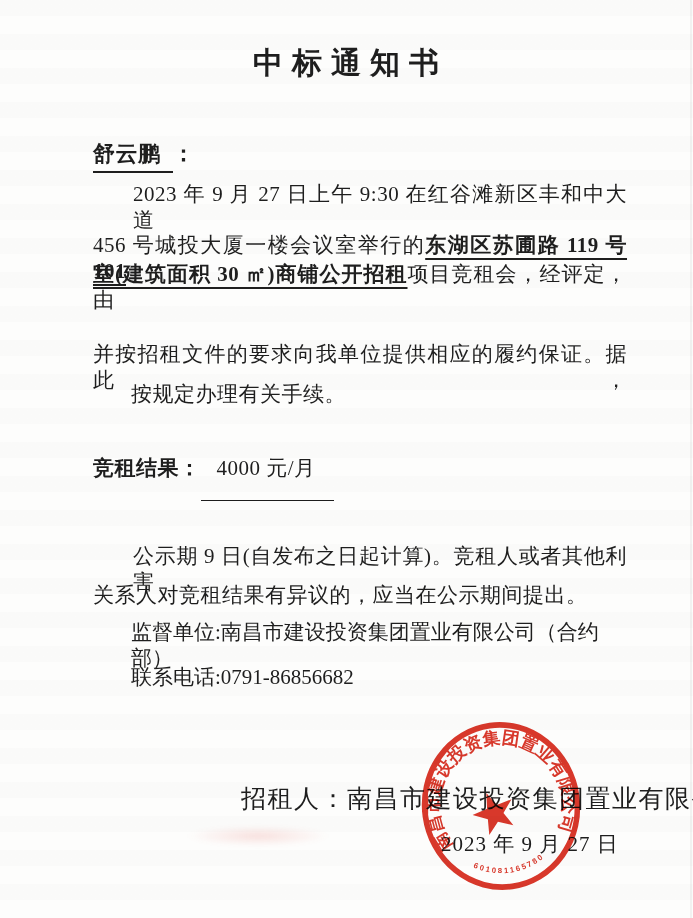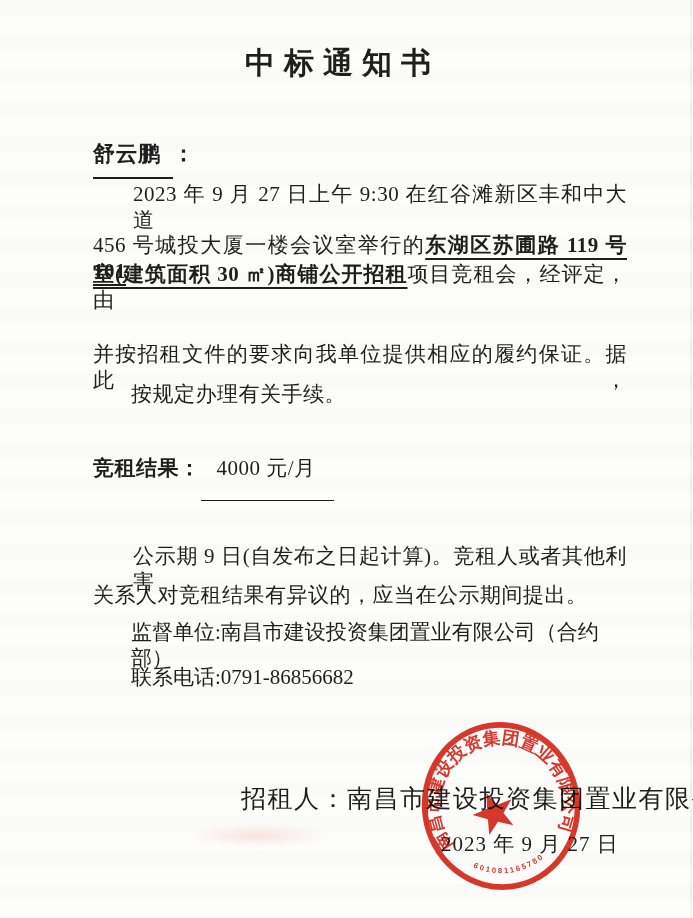--- a/index.html
+++ b/index.html
@@ -12,21 +12,21 @@
     position:relative;
     width:693px;height:918px;
     background:
       repeating-linear-gradient(180deg, rgba(0,0,0,0.012) 0 16px, rgba(255,255,255,0) 16px 34px),
       var(--paper);
     overflow:hidden;
     font-family:"Liberation Serif","DejaVu Serif",serif;
     color:var(--ink);
   }
   .doc-title{
-    position:absolute;top:45px;left:4px;width:677px;
+    position:absolute;top:45px;left:12px;width:677px;
     text-align:center;font-size:30px;font-weight:700;
     letter-spacing:9px;line-height:36px;
   }
   .doc-line{
     position:absolute;left:93px;width:534px;
     font-size:21px;line-height:26px;
     letter-spacing:0.5px;
     white-space:normal;
   }
   .jline{text-align:justify;text-align-last:justify;}
@@ -34,21 +34,21 @@
   .bold{font-weight:700;}
   .emph{
     font-weight:700;
     text-decoration:underline;
     text-decoration-thickness:1.5px;
     text-underline-offset:6px;
   }
   .uname{
     display:inline-block;
     border-bottom:2px solid var(--ink);
-    padding:0 12px 10px 0;
+    padding:0 12px 4px 0;
     font-weight:700;
     font-family:Liberation Serif, serif;
   }
   .uvalue{
     display:inline-block;
     border-bottom:1.8px solid var(--ink);
     padding:0 18px 19px 16px;
     font-weight:400;
   }
   .recipient{top:141px;font-size:22px;}

